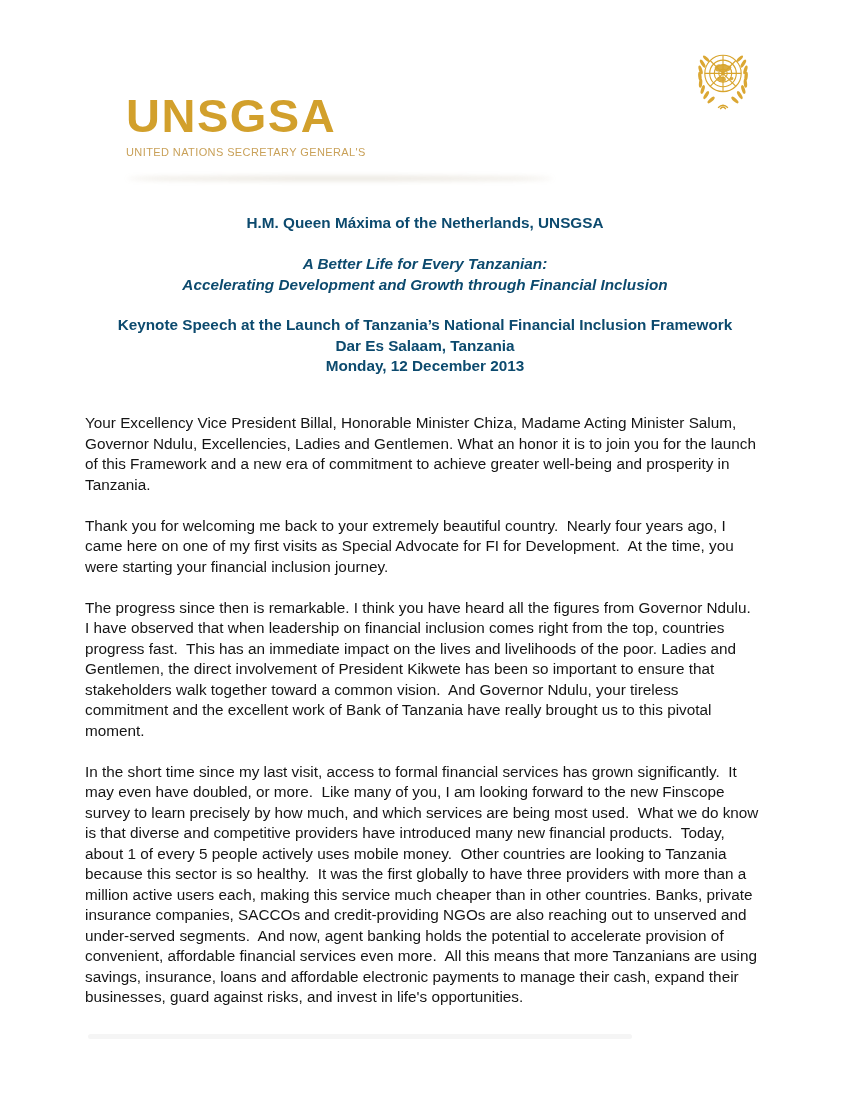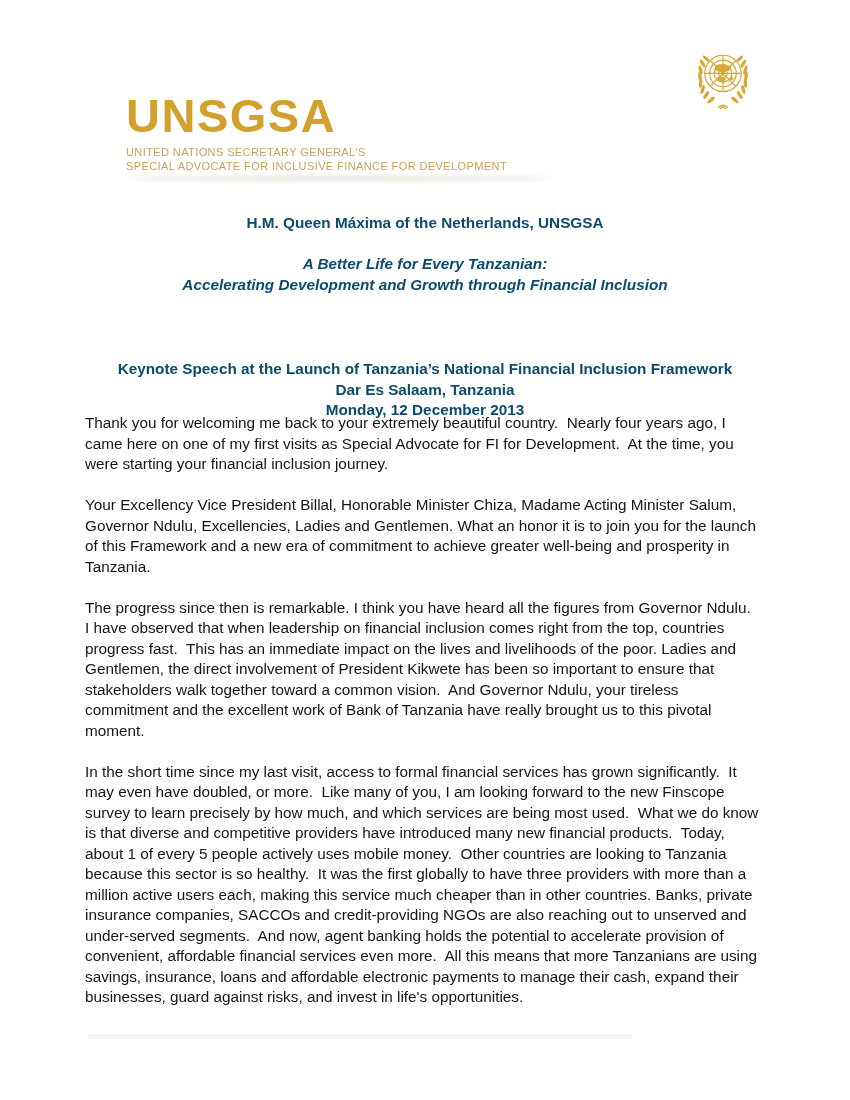--- a/index.html
+++ b/index.html
@@ -32,21 +32,21 @@
   .emblem { position:absolute; top:44px; right:92px; width:70px; height:70px; }
 
   
   .center-head {
     position:absolute; left:85px; width:680px;
     text-align:center; color:#0c4a6e; font-weight:700;
     font-size:15.3px; line-height:20.5px;
   }
   .speaker  { top:213px; }
   .doc-title{ top:254px; font-style:italic; }
-  .event    { top:315px;margin-top:44px; }
+  .event    { top:315px; }
 
   
   .body-text {
     position:absolute; top:413px; left:85px; width:680px;
     font-size:15.3px; line-height:20.5px; color:#151515;
   }
   .body-text p { margin:0 0 20.5px 0; white-space:pre-wrap; }
 
   
   .footer-rule {
@@ -99,39 +99,38 @@
     </g>
     <g stroke="#D8A42C" stroke-width="1.8" fill="none">
       <path d="M43 91 Q50 84 57 91"></path>
       <path d="M46 93 Q50 87 54 93"></path>
     </g>
   </svg>
 
   <div class="logo">
     <div class="logo-wordmark">UNSGSA</div>
     <div class="logo-sub first">UNITED NATIONS SECRETARY GENERAL'S</div>
-    <div class="logo-sub">SPECIAL ADVOCATE FOR INCLUSIVE FINANCE FOR DEVELOPMENT</div>
     <div class="logo-shadow"></div>
   </div>
 
   <div class="center-head speaker">H.M. Queen Máxima of the Netherlands, UNSGSA</div>
 
   <div class="center-head doc-title">
     <div>A Better Life for Every Tanzanian:</div>
     <div>Accelerating Development and Growth through Financial Inclusion</div>
   </div>
 
   <div class="center-head event">
     <div>Keynote Speech at the Launch of Tanzania’s National Financial Inclusion Framework</div>
     <div>Dar Es Salaam, Tanzania</div>
     <div>Monday, 12 December 2013</div>
   </div>
 
   <div class="body-text">
+    <p>Your Excellency Vice President Billal, Honorable Minister Chiza, Madame Acting Minister Salum, Governor Ndulu, Excellencies, Ladies and Gentlemen. What an honor it is to join you for the launch of this Framework and a new era of commitment to achieve greater well-being and prosperity in Tanzania.</p>
     <p>Thank you for welcoming me back to your extremely beautiful country.  Nearly four years ago, I came here on one of my first visits as Special Advocate for FI for Development.  At the time, you were starting your financial inclusion journey.</p>
-    <p>Your Excellency Vice President Billal, Honorable Minister Chiza, Madame Acting Minister Salum, Governor Ndulu, Excellencies, Ladies and Gentlemen. What an honor it is to join you for the launch of this Framework and a new era of commitment to achieve greater well-being and prosperity in Tanzania.</p>
     <p>The progress since then is remarkable. I think you have heard all the figures from Governor Ndulu.   I have observed that when leadership on financial inclusion comes right from the top, countries progress fast.  This has an immediate impact on the lives and livelihoods of the poor. Ladies and Gentlemen, the direct involvement of President Kikwete has been so important to ensure that stakeholders walk together toward a common vision.  And Governor Ndulu, your tireless commitment and the excellent work of Bank of Tanzania have really brought us to this pivotal moment.</p>
     <p>In the short time since my last visit, access to formal financial services has grown significantly.  It may even have doubled, or more.  Like many of you, I am looking forward to the new Finscope survey to learn precisely by how much, and which services are being most used.  What we do know is that diverse and competitive providers have introduced many new financial products.  Today, about 1 of every 5 people actively uses mobile money.  Other countries are looking to Tanzania because this sector is so healthy.  It was the first globally to have three providers with more than a million active users each, making this service much cheaper than in other countries. Banks, private insurance companies, SACCOs and credit-providing NGOs are also reaching out to unserved and under-served segments.  And now, agent banking holds the potential to accelerate provision of convenient, affordable financial services even more.  All this means that more Tanzanians are using savings, insurance, loans and affordable electronic payments to manage their cash, expand their businesses, guard against risks, and invest in life's opportunities.</p>
   </div>
 
   <div class="footer-rule"></div>
 
 </div>
 
 </body></html>

